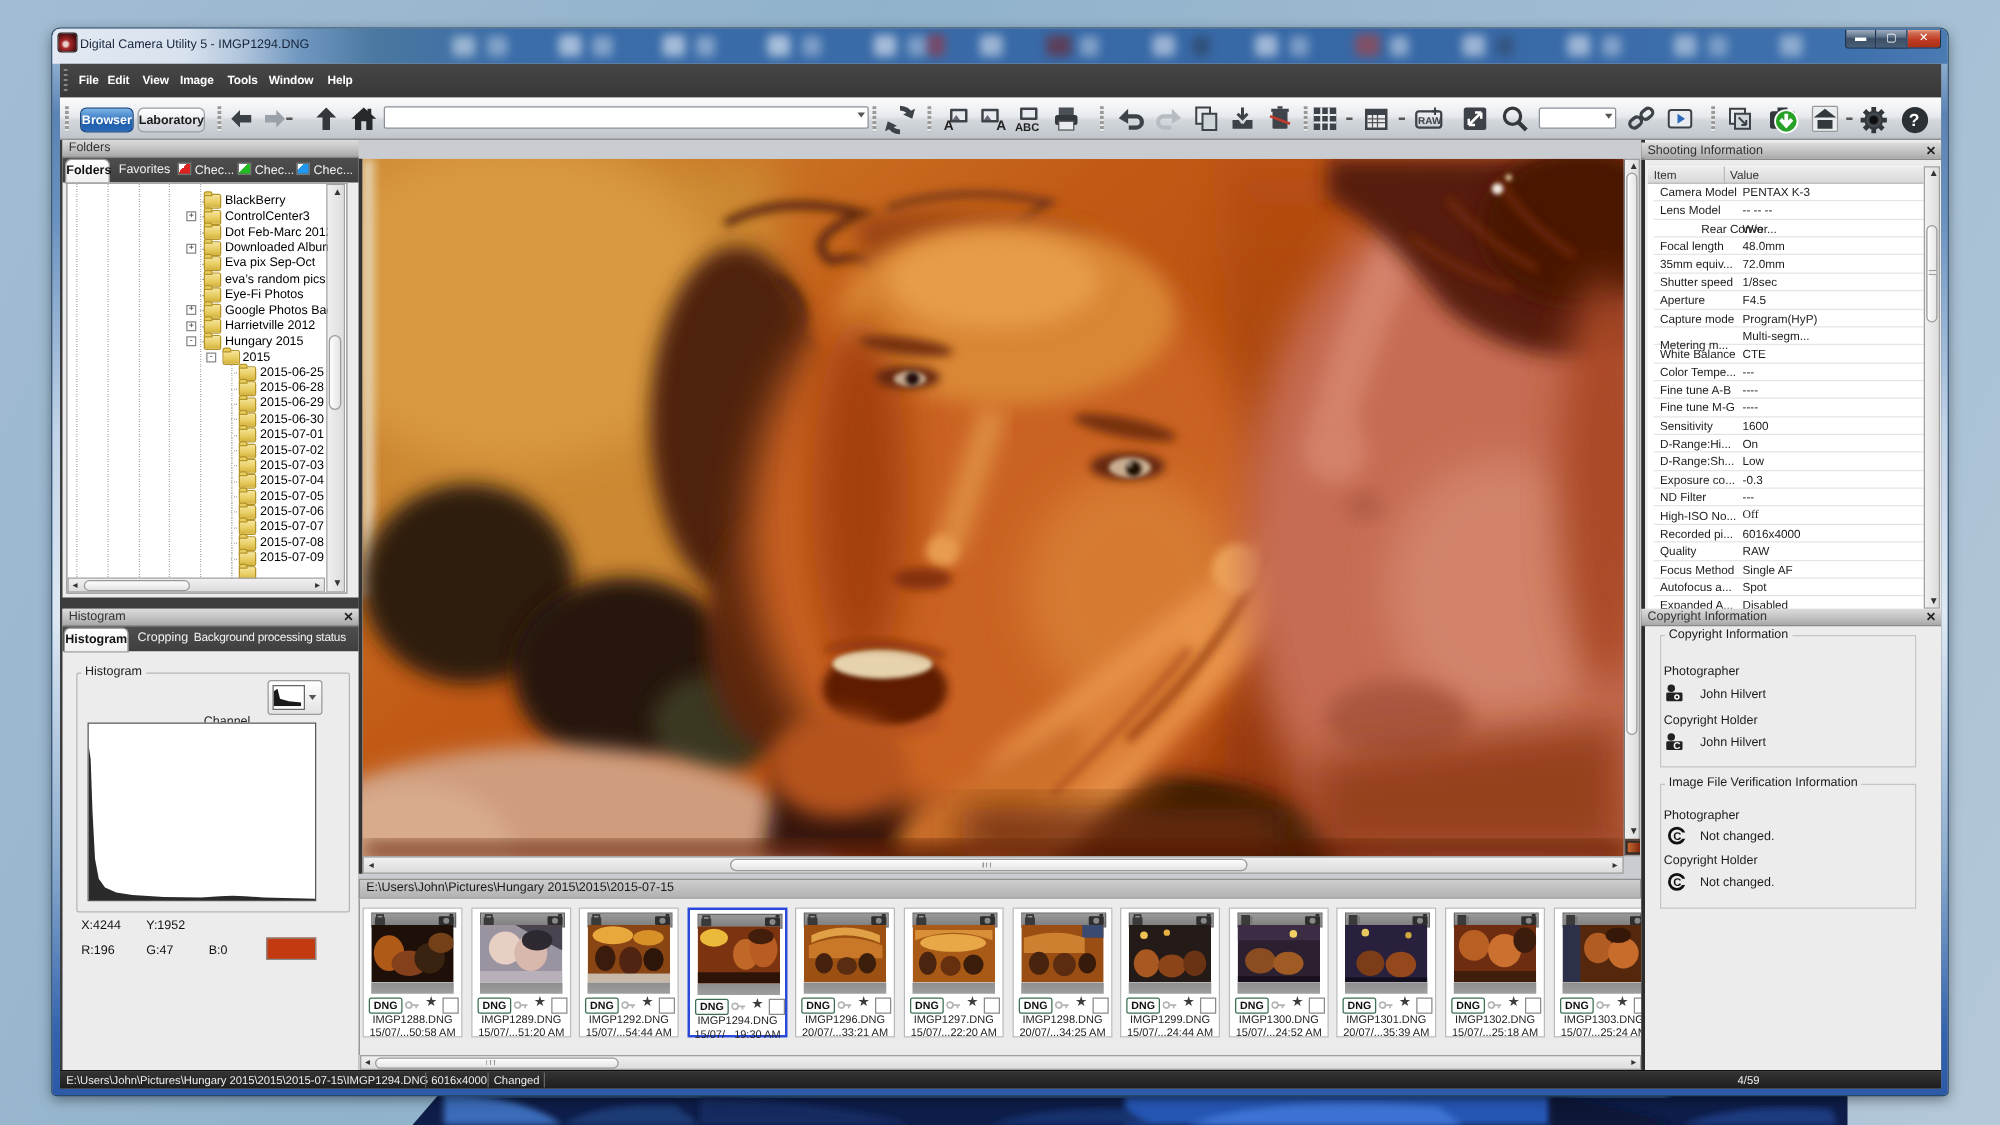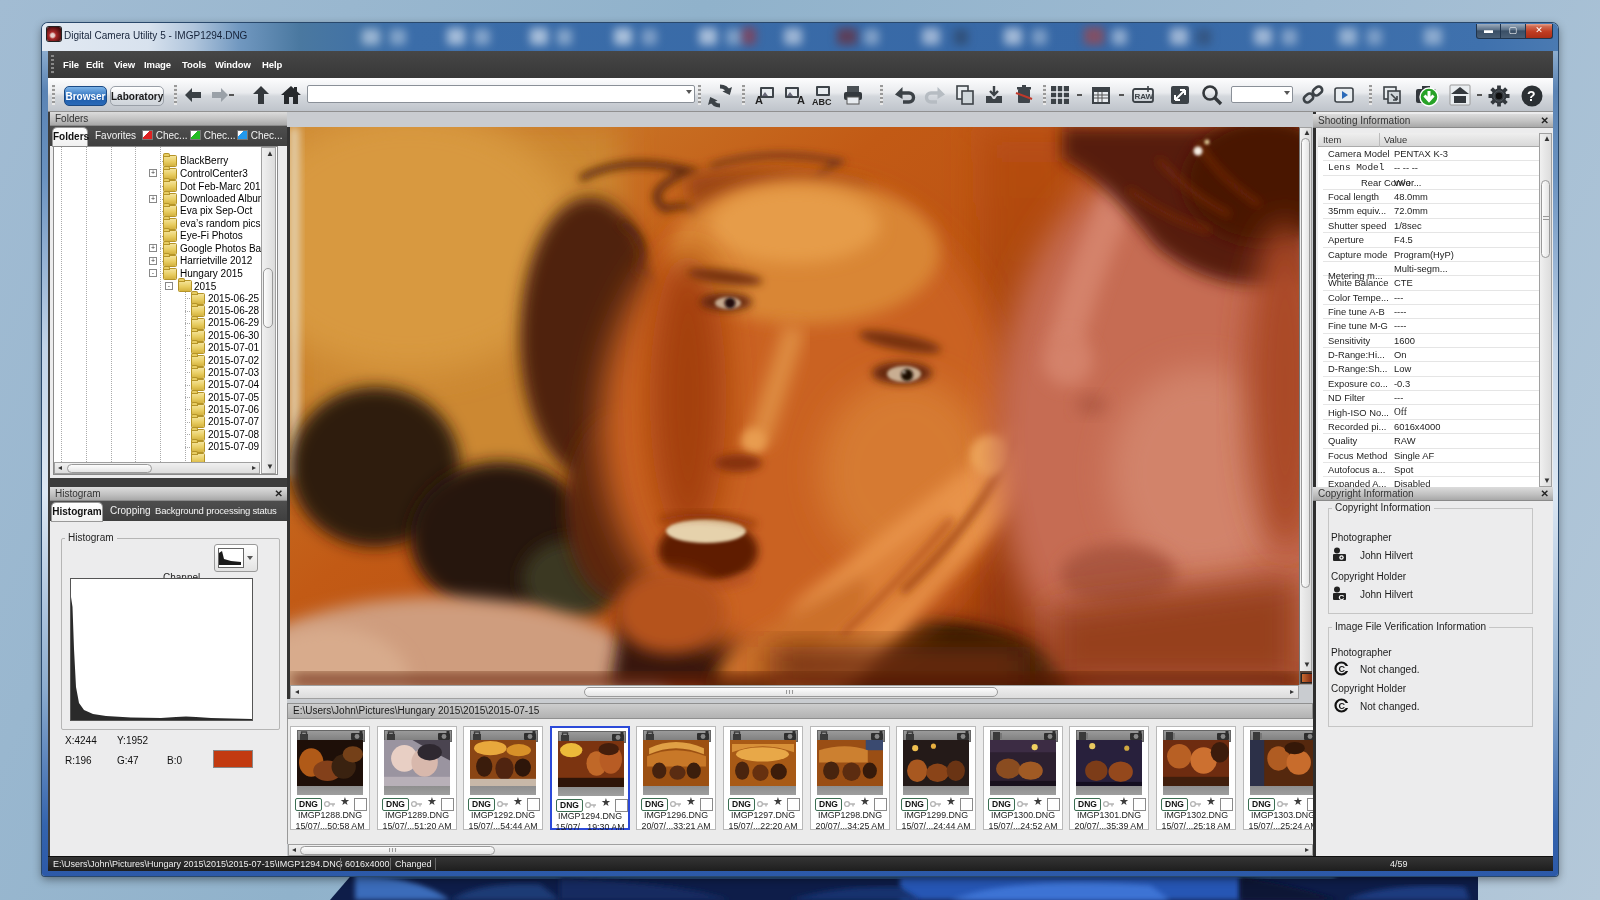--- a/index.html
+++ b/index.html
@@ -975,21 +975,21 @@
                 <span style="position:absolute;left:5px;top:1px;color:#333;">Item</span>
                 <span style="position:absolute;left:66px;top:1px;color:#333;">Value</span>
                 <span style="position:absolute;left:61px;top:0;width:1px;height:14px;background:#bbb;"></span>
               </div>
           <div style="position:absolute;left:0;top:14px;width:221px;height:340px;">
                 <div style="position:absolute;left:5px;top:0.0px;width:221px;height:14.4px;border-bottom:1px solid #e5e5e5;box-sizing:border-box;">
                   <span style="position:absolute;left:5px;top:1px;white-space:nowrap;">Camera Model</span>
                   <span style="position:absolute;left:71px;top:1px;white-space:nowrap;">PENTAX K-3</span>
                 </div>
                 <div style="position:absolute;left:5px;top:14.4px;width:221px;height:14.4px;border-bottom:1px solid #e5e5e5;box-sizing:border-box;">
-                  <span style="position:absolute;left:5px;top:1px;white-space:nowrap;font-family:Liberation Mono, monospace;">Lens Model</span>
+                  <span style="position:absolute;left:5px;top:1px;white-space:nowrap;">Lens Model</span>
                   <span style="position:absolute;left:71px;top:1px;white-space:nowrap;">-- -- --</span>
                 </div>
                 <div style="position:absolute;left:5px;top:28.7px;width:221px;height:14.4px;border-bottom:1px solid #e5e5e5;box-sizing:border-box;">
                   <span style="position:absolute;left:5px;top:1px;white-space:nowrap;padding-left:33px;">Rear Conver...</span>
                   <span style="position:absolute;left:71px;top:1px;white-space:nowrap;">W/o</span>
                 </div>
                 <div style="position:absolute;left:5px;top:43.1px;width:221px;height:14.4px;border-bottom:1px solid #e5e5e5;box-sizing:border-box;">
                   <span style="position:absolute;left:5px;top:1px;white-space:nowrap;">Focal length</span>
                   <span style="position:absolute;left:71px;top:1px;white-space:nowrap;">48.0mm</span>
                 </div>

